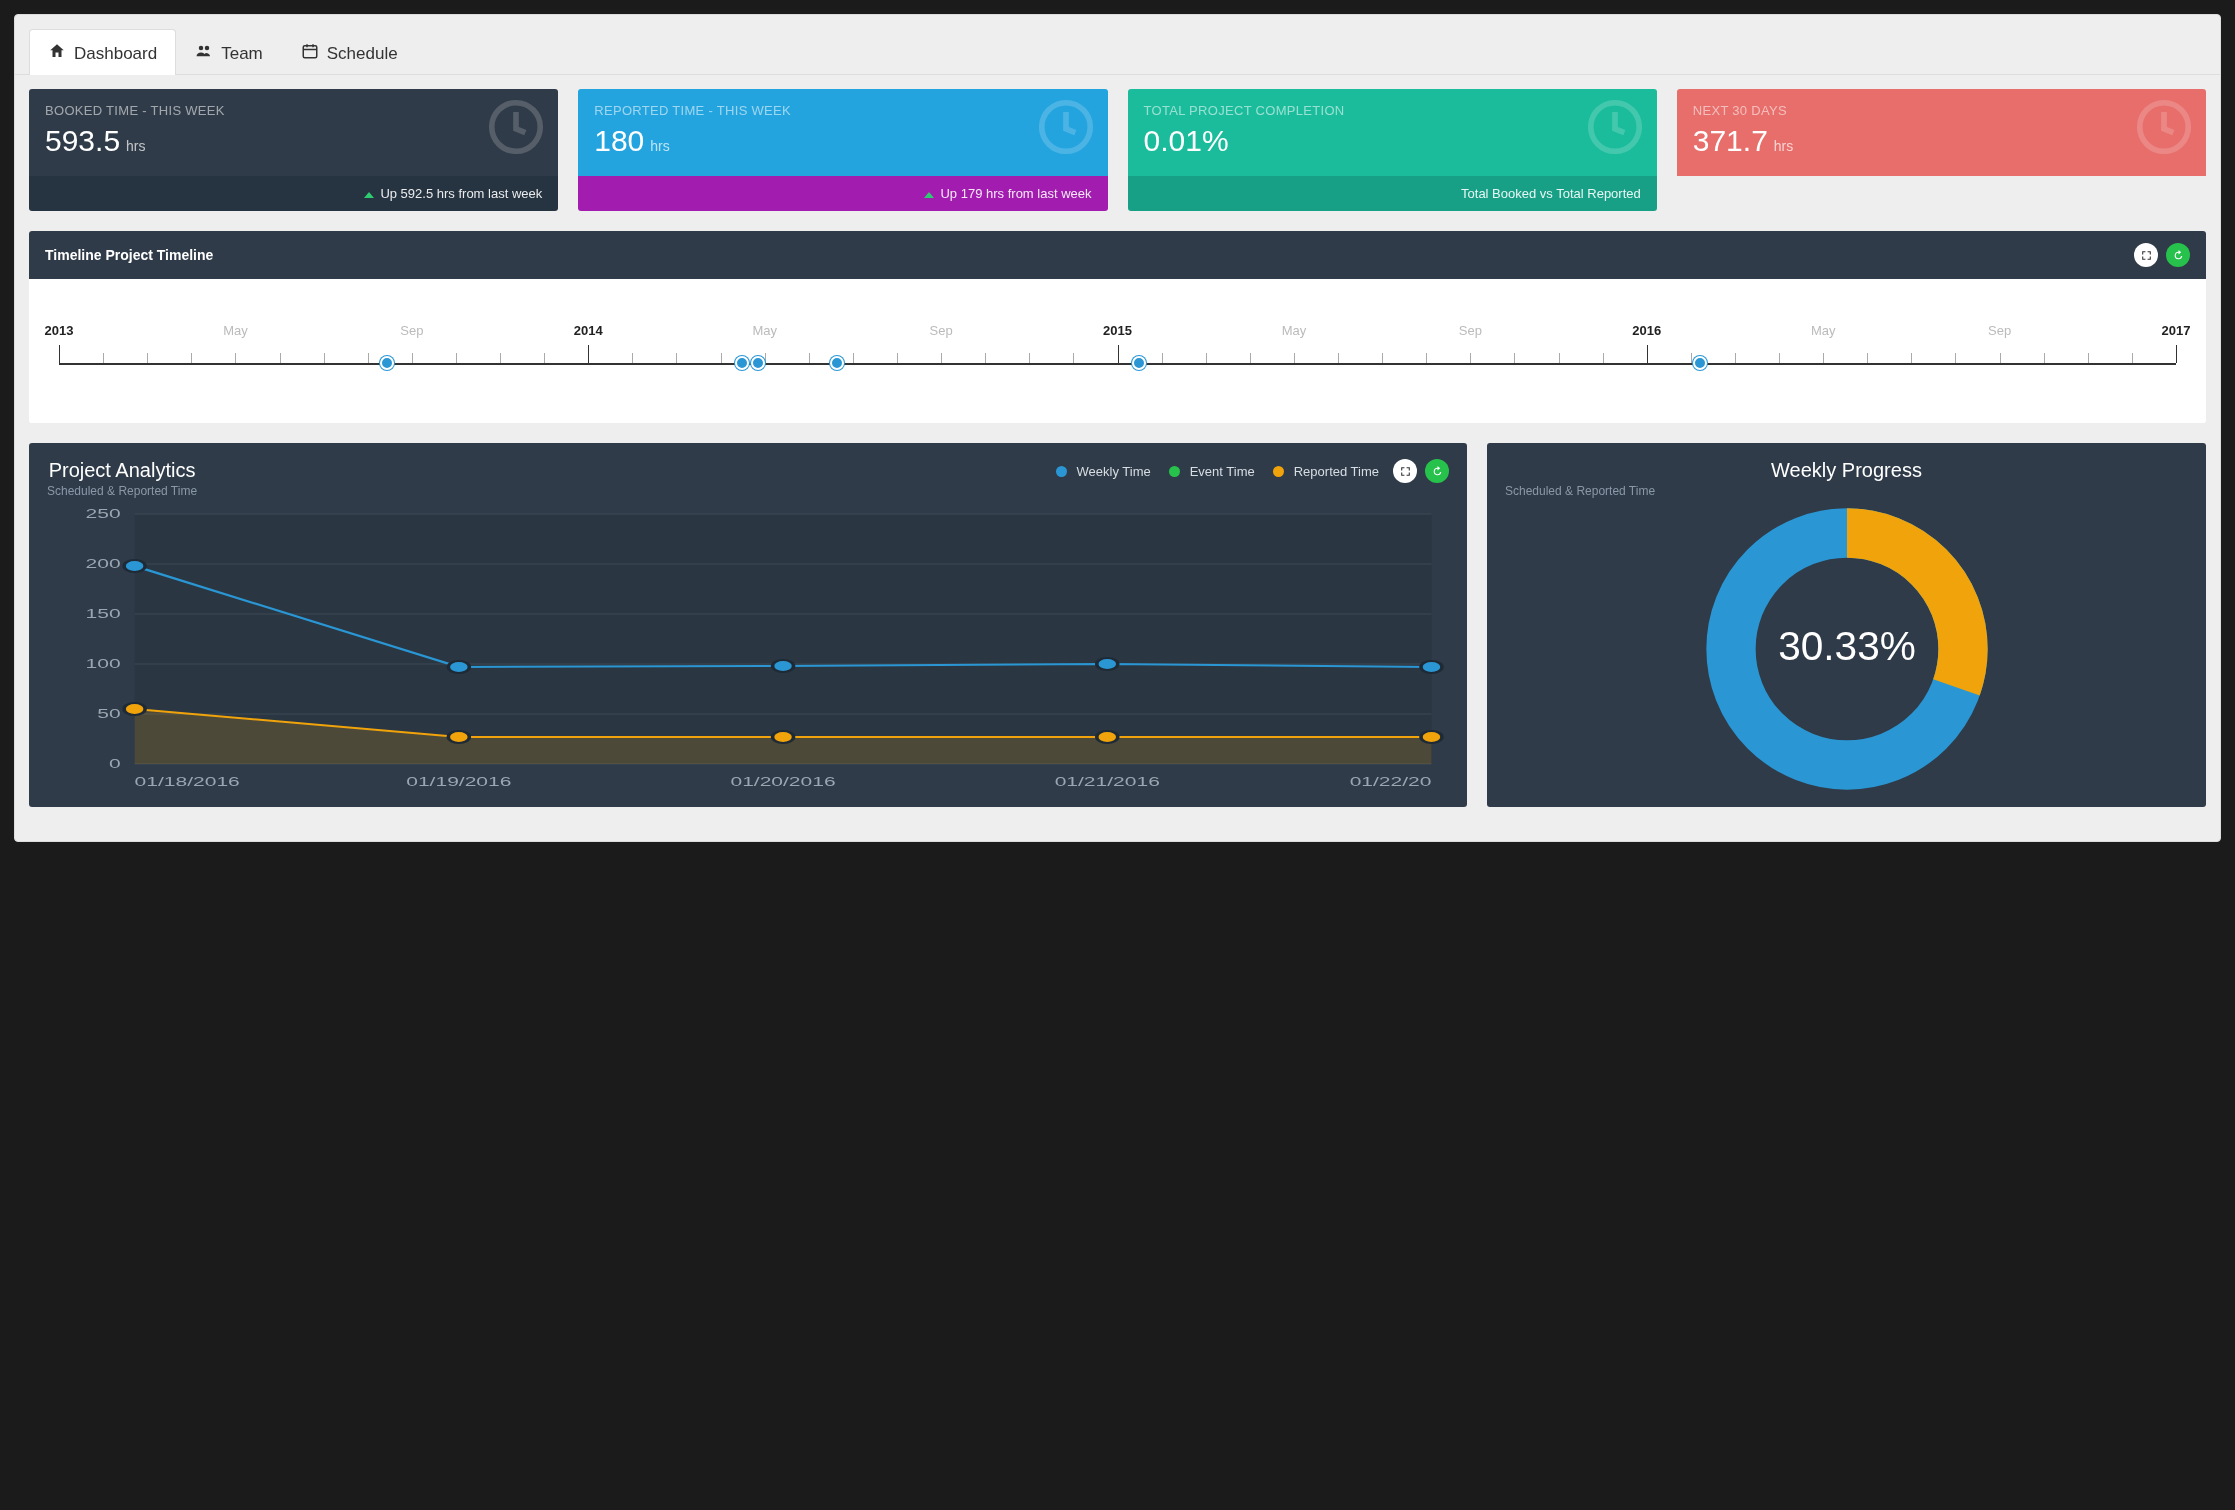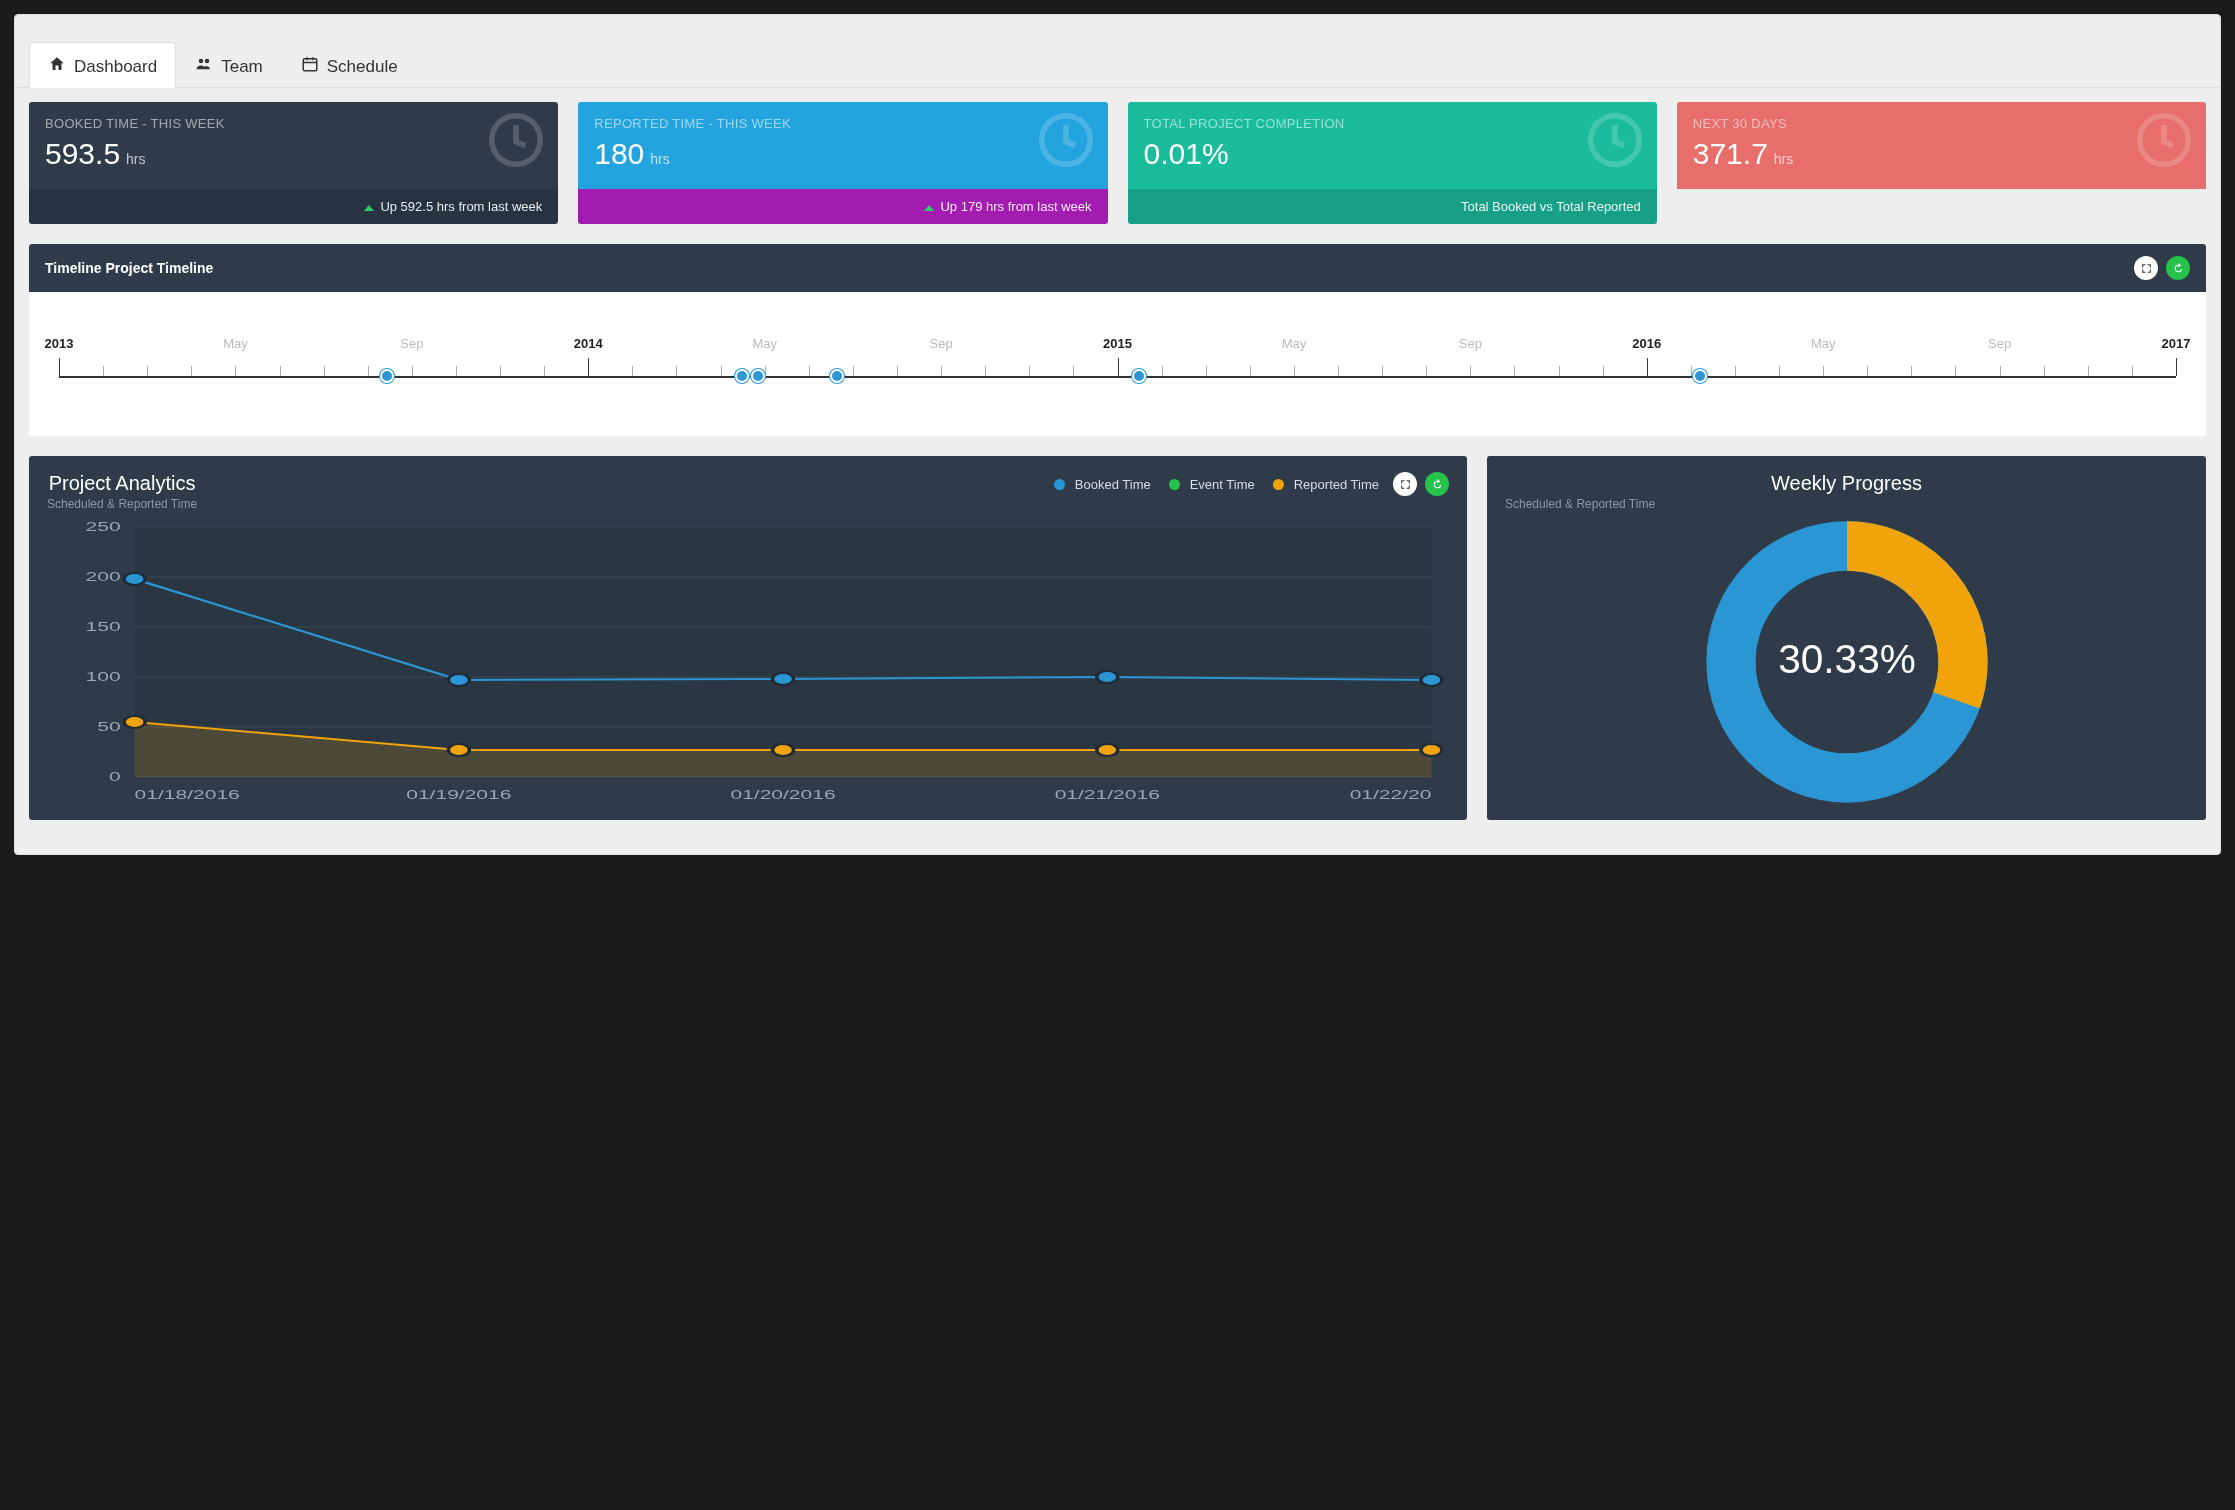--- a/index.html
+++ b/index.html
@@ -12,21 +12,21 @@
     color: #333;
   }
   .page {
     background: #eeeeee;
     border-radius: 4px;
     padding: 0 14px 14px 14px;
     border: 1px solid #ddd;
   }
 
   
-  .tabs { display:flex; align-items:flex-end; height:73px; border-bottom:1px solid #ddd; margin:0 -14px 14px -14px; padding:0 14px;}
+  .tabs { display:flex; align-items:flex-end; height:60px; border-bottom:1px solid #ddd; margin:0 -14px 14px -14px; padding:0 14px;}
   .tab { padding: 12px 18px 10px 18px; color:#333; cursor:pointer; display:flex; align-items:center; gap:8px; font-size:17px; border:1px solid transparent; border-bottom:none; margin-bottom:-1px; border-radius:4px 4px 0 0;}
   .tab.active { background:#fff; border-color:#ddd; }
   .tab svg { width:18px; height:18px; fill:#333; }
 
   
   .stats-row { display:grid; grid-template-columns:repeat(4,1fr); gap:20px; margin-bottom:20px;}
   .card { border-radius:3px; overflow:hidden; color:#fff; position:relative; }
   .card .body { padding:14px 16px 18px 16px; position:relative; }
   .card .title { font-size:13px; letter-spacing:0.3px; color:rgba(255,255,255,0.55); font-weight:500;}
   .card .value-row { display:flex; align-items:baseline; gap:6px; margin-top:6px;}
@@ -277,21 +277,21 @@
     <div class="panel panel-dark chart-panel">
       <div class="chart-top">
         <div>
           <div class="chart-title">Project Analytics</div>
           <div class="chart-sub">Scheduled &amp; Reported Time</div>
         </div>
         <div style="display:flex;align-items:center;gap:14px;">
           <div class="legend" id="analytics-legend">
               <span class="legend-item">
                 <span class="dot" style="background:#2a97d4"></span>
-                <span>Booked Time</span>
+                <span>Weekly Time</span>
               </span>
               <span class="legend-item">
                 <span class="dot" style="background:#27c24c"></span>
                 <span>Event Time</span>
               </span>
               <span class="legend-item">
                 <span class="dot" style="background:#f0a30a"></span>
                 <span>Reported Time</span>
               </span>
             </div>

